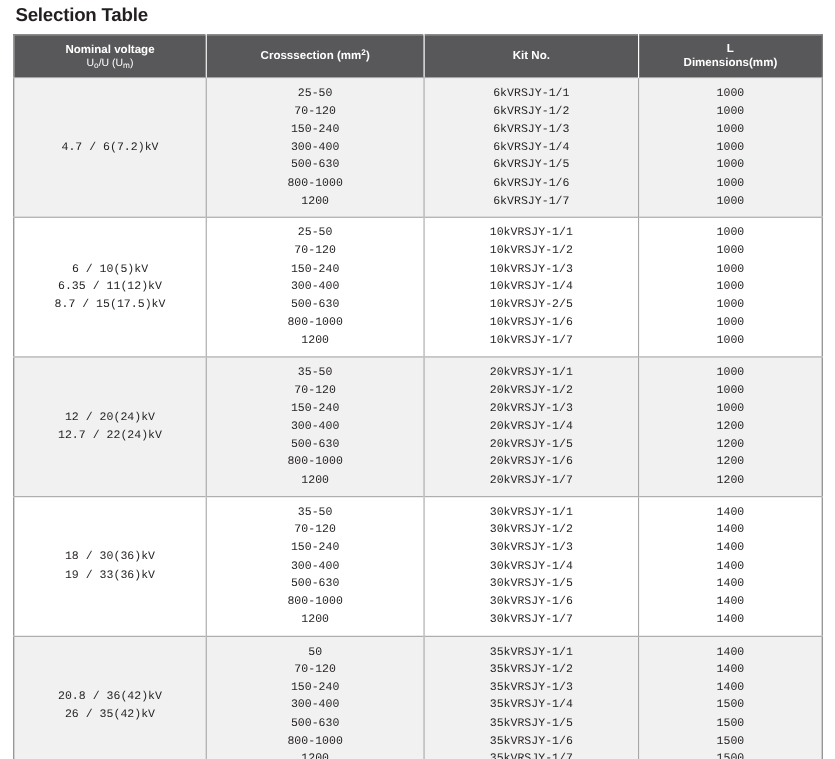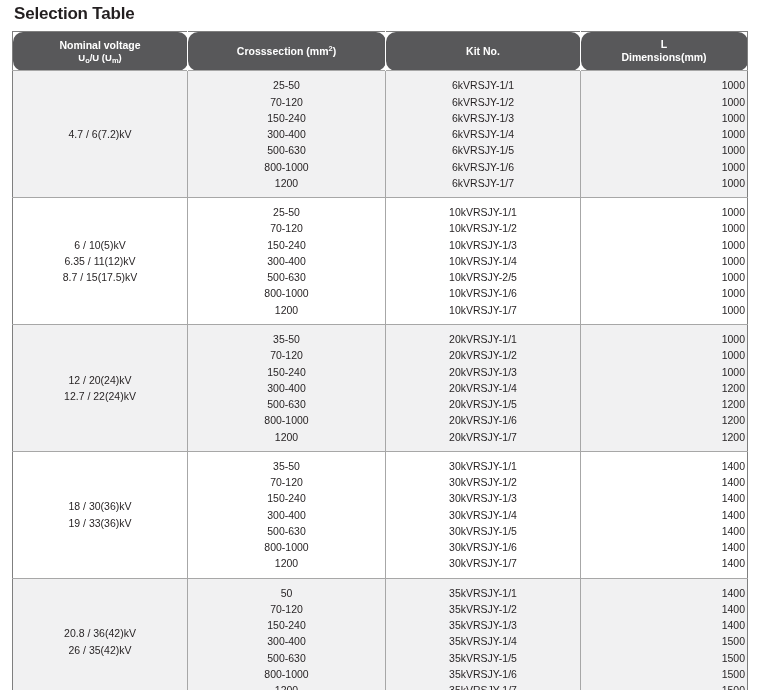--- a/index.html
+++ b/index.html
@@ -37,38 +37,38 @@
   table.sel th {
     background: #58585a;
     color: #ffffff;
     font-size: 10.5px;
     font-weight: bold;
     text-align: center;
     padding: 6px 2px;
     border-right: 1px solid #ffffff;
     line-height: 1.25;
     vertical-align: middle;
-    border-radius: 10px;
   }
   table.sel th:last-child { border-right: none; }
   table.sel th .sub {
     font-size: 9.5px;
-    font-weight: bold;
+    font-weight: normal;
   }
   table.sel td {
     border-top: 1px solid #a7a7a7;
     border-right: 1px solid #a7a7a7;
     font-size: 10.5px;
     text-align: center;
     vertical-align: middle;
     padding: 6px 2px;
     line-height: 1.55;
     color: #231f20;
-  }
-  table.sel td:last-child { border-right: none; text-align: right; }
+    font-family: Liberation Mono, monospace;
+  }
+  table.sel td:last-child { border-right: none; }
   table.sel tbody tr:nth-child(odd) td { background: #f1f1f2; }
   table.sel tbody tr:nth-child(even) td { background: #ffffff; }
   .colA { width: 175px; }
   .colB { width: 198px; }
   .colC { width: 195px; }
   .colD { width: 167px; }
   sub {
     font-size: 7.5px;
     vertical-align: baseline;
     position: relative;

